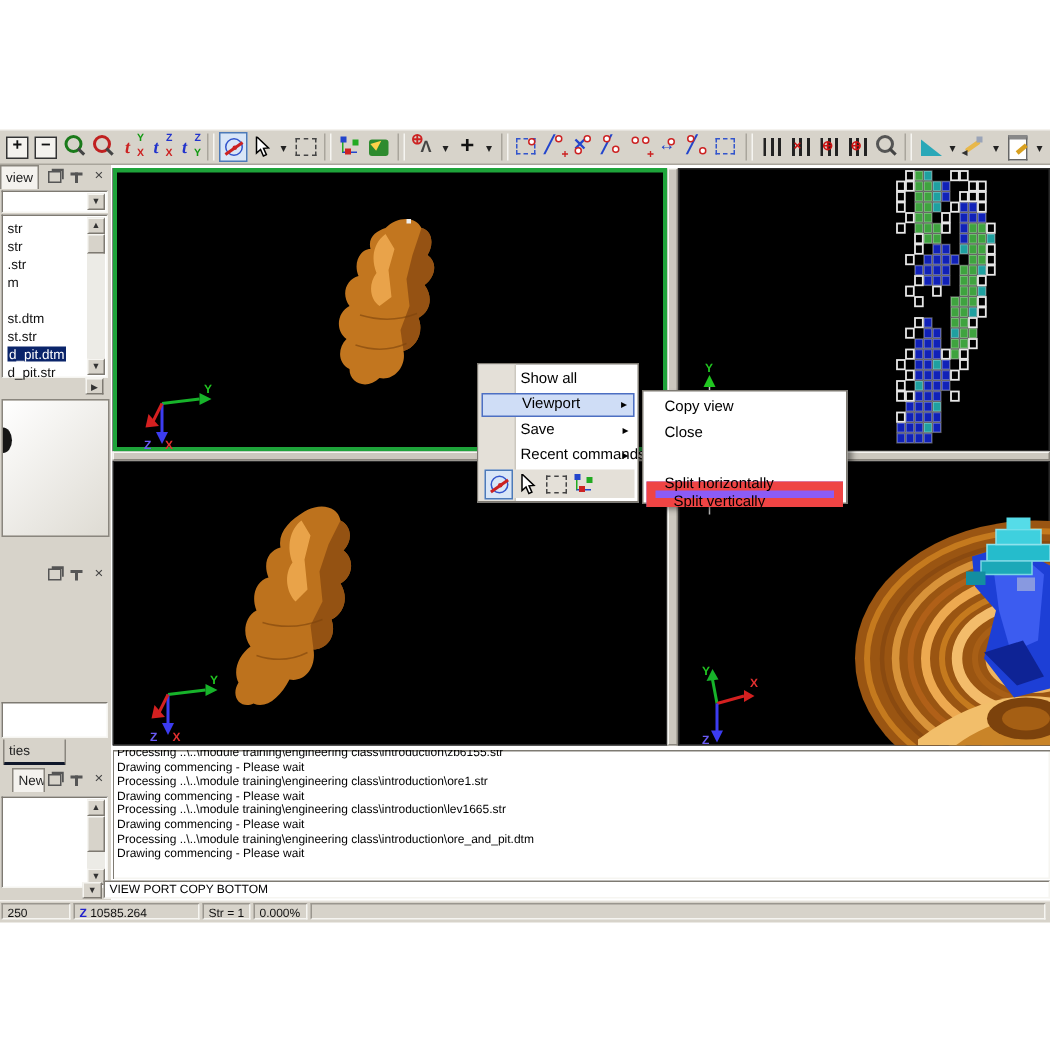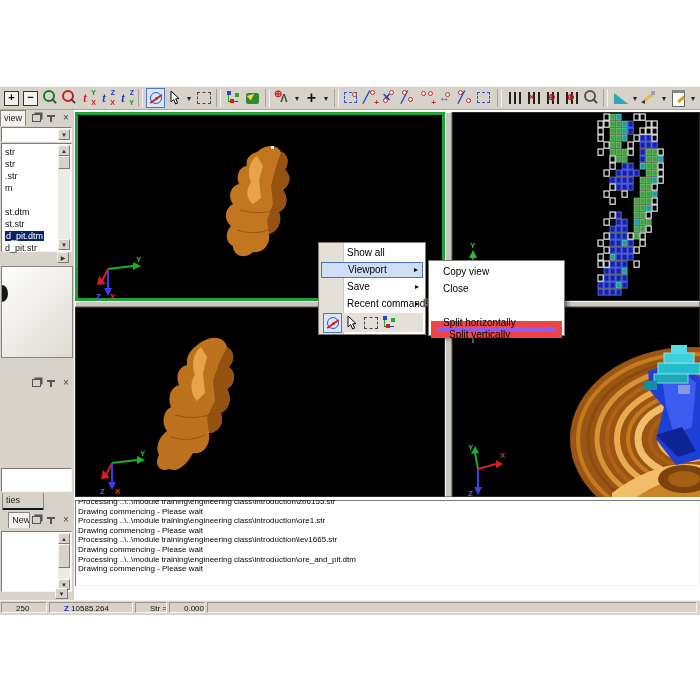--- a/index.html
+++ b/index.html
@@ -82,21 +82,21 @@
     box-shadow:inset 1px 1px 0 #7e7a72, inset -1px -1px 0 #f6f5f1;box-sizing:border-box;
     padding:0 3px;overflow:hidden;font-size:8px;color:#000;}
   .logline{white-space:nowrap;line-height:9.6px;}
   .logline:first-child{margin-top:-3px;}
   #cmd-field{position:absolute;left:69px;top:587px;width:631px;height:12px;background:#fff;
     border:1px solid;border-color:#7e7a72 #f6f5f1 #f6f5f1 #7e7a72;box-sizing:border-box;
     font-size:8px;line-height:10px;padding-left:3px;color:#000;white-space:nowrap;overflow:hidden;}
   #cmd-drop{position:absolute;left:55px;top:588px;width:13px;height:11px;}
   #status-bar{position:absolute;left:0;top:600px;width:700px;height:14px;background:#d7d3ca;border-top:1px solid #f4f2ee;}
   .scell{position:absolute;top:1px;height:11px;border:1px solid;border-color:#9a968e #f6f5f1 #f6f5f1 #9a968e;
-    font-size:8px;line-height:11px;padding:0 14px;color:#111;white-space:nowrap;overflow:hidden;box-sizing:border-box;}
+    font-size:8px;line-height:11px;padding:0 3px;color:#111;white-space:nowrap;overflow:hidden;box-sizing:border-box;}
 
   
   .menu{position:absolute;background:#fff;border:1px solid #7e7a72;box-shadow:3px 3px 4px rgba(0,0,0,0.45);z-index:50;}
   #context-menu{left:318px;top:242px;width:106px;height:91px;}
   #context-menu .strip{position:absolute;left:0;top:0;width:24px;height:100%;background:#e4e0d8;border-right:1px solid #ccc8bf;}
   .mitem{position:absolute;left:2px;right:2px;height:16px;font-size:10px;line-height:16px;color:#000;
     padding-left:26px;box-sizing:border-box;white-space:nowrap;}
   .mitem .marrow{position:absolute;right:4px;top:0;font-size:8px;}
   .mitem.hl{border:1px solid #4d6fc2;background:#cfddf6;line-height:14px;}
   #menu-icons{position:absolute;left:2px;top:70px;right:2px;height:19px;background:#e4e0d8;display:flex;align-items:center;padding-left:2px;box-sizing:border-box;}
@@ -607,20 +607,21 @@
       <div class="logline">Processing ..\..\module training\engineering class\introduction\zb6155.str</div>
       <div class="logline">Drawing commencing - Please wait</div>
       <div class="logline">Processing ..\..\module training\engineering class\introduction\ore1.str</div>
       <div class="logline">Drawing commencing - Please wait</div>
       <div class="logline">Processing ..\..\module training\engineering class\introduction\lev1665.str</div>
       <div class="logline">Drawing commencing - Please wait</div>
       <div class="logline">Processing ..\..\module training\engineering class\introduction\ore_and_pit.dtm</div>
       <div class="logline">Drawing commencing - Please wait</div>
     </div>
   <div id="cmd-drop" class="scroll-btn">▼</div>
+  <div id="cmd-field">VIEW PORT COPY BOTTOM</div>
   <div id="status-bar">
     <div class="scell" style="left:1px;width:46px;">250</div>
     <div class="scell" style="left:49px;width:84px;"><span style="color:#2222cc;font-weight:bold;">Z</span>&nbsp;<span>10585.264</span></div>
     <div class="scell" style="left:135px;width:32px;">Str = 1</div>
     <div class="scell" style="left:169px;width:36px;">0.000%</div>
     <div class="scell" style="left:207px;width:490px;"></div>
   </div>
 
   <div id="context-menu" class="menu">
     <div class="strip"></div>

